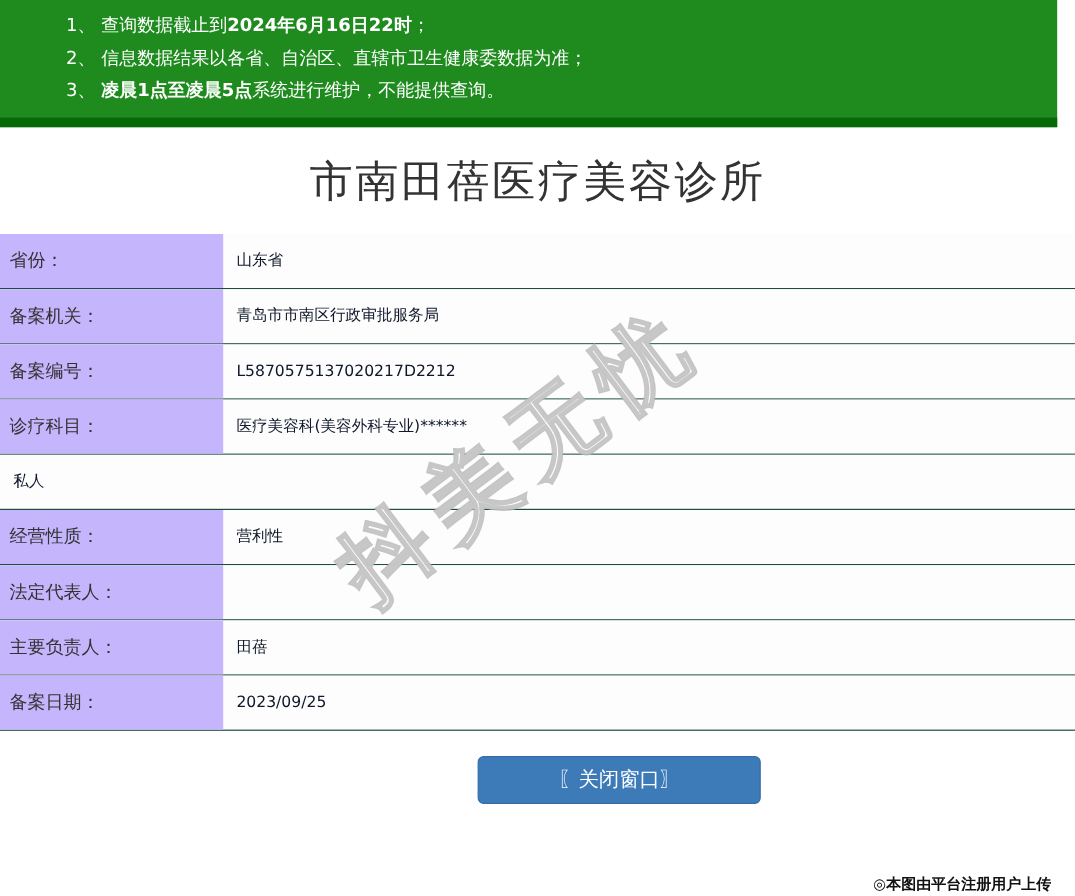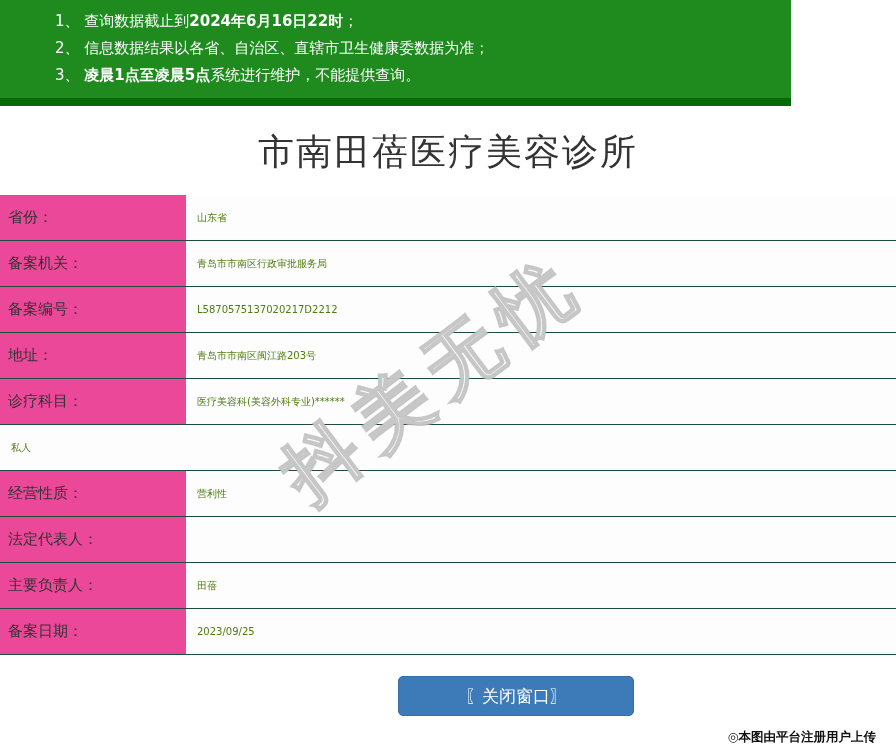--- a/index.html
+++ b/index.html
@@ -6,21 +6,21 @@
   html, body {
     width: 896px; height: 747px;
     background: #ffffff;
     font-family: "DejaVu Sans", "Liberation Sans", sans-serif;
     overflow: hidden;
     position: relative;
   }
 
   
   .notice-bar {
-    width: 791px;
+    width: 881px;
     background: #1f8b1f;
     color: #ffffff;
     padding: 8px 10px 9px 55px;
     border-bottom: 8px solid #056a05;
   }
   .notice-line {
     font-size: 15px;
     line-height: 27px;
     white-space: nowrap;
   }
@@ -43,32 +43,32 @@
     width: 896px;
   }
   .info-row {
     display: flex;
     height: 46px;
     border-bottom: 1px solid #1d4d3d;
     background: #fdfdfd;
   }
   .cell-label {
     width: 186px;
-    background: #ec4899;
+    background: #c4b5fd;
     padding-left: 8px;
     font-size: 15px;
     color: #333333;
     line-height: 45px;
     white-space: nowrap;
   }
   .cell-value {
     flex: 1;
     padding-left: 11px;
-    font-size: 10px;
-    color: #4d7c0f;
+    font-size: 13px;
+    color: #0f172a;
     line-height: 45px;
     white-space: nowrap;
   }
 
   
   .watermark {
     position: absolute;
     left: 258px;
     top: 330px;
     font-size: 74px;
@@ -135,24 +135,20 @@
   </div>
   <div class="info-row">
     <div class="cell-label">备案机关：</div>
     <div class="cell-value">青岛市市南区行政审批服务局</div>
   </div>
   <div class="info-row">
     <div class="cell-label">备案编号：</div>
     <div class="cell-value">L5870575137020217D2212</div>
   </div>
   <div class="info-row">
-    <div class="cell-label">地址：</div>
-    <div class="cell-value">青岛市市南区闽江路203号</div>
-  </div>
-  <div class="info-row">
     <div class="cell-label">诊疗科目：</div>
     <div class="cell-value">医疗美容科(美容外科专业)******</div>
   </div>
   <div class="info-row">
     <div class="cell-value">私人</div>
   </div>
   <div class="info-row">
     <div class="cell-label">经营性质：</div>
     <div class="cell-value">营利性</div>
   </div>

